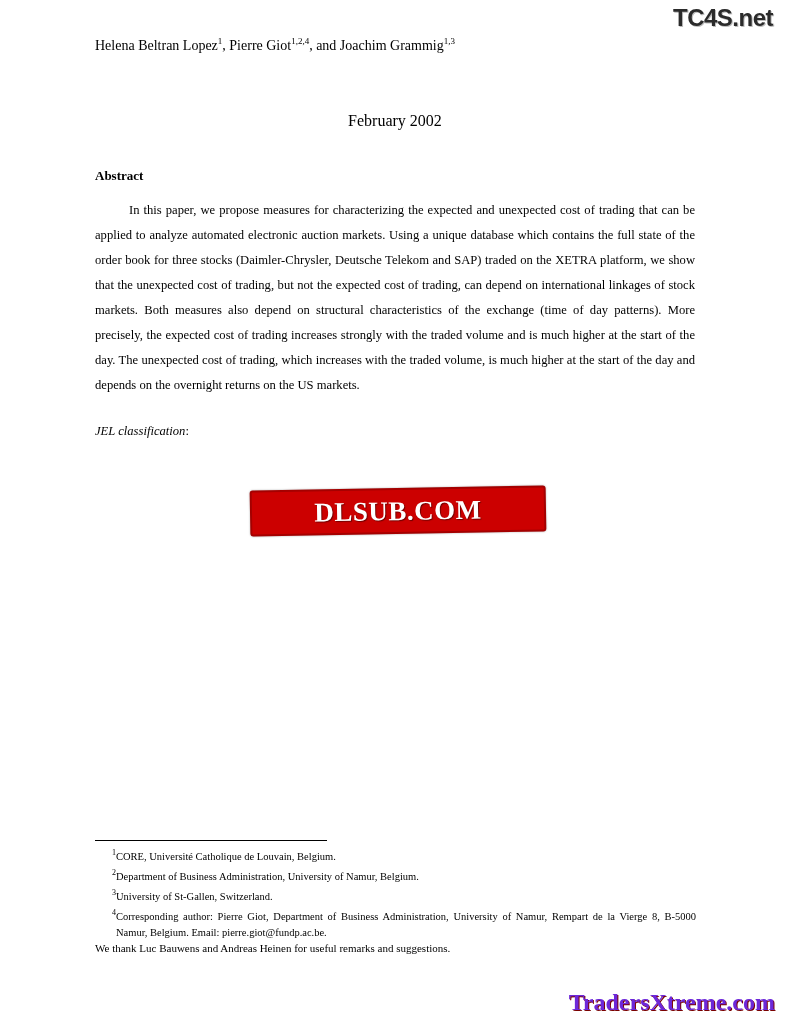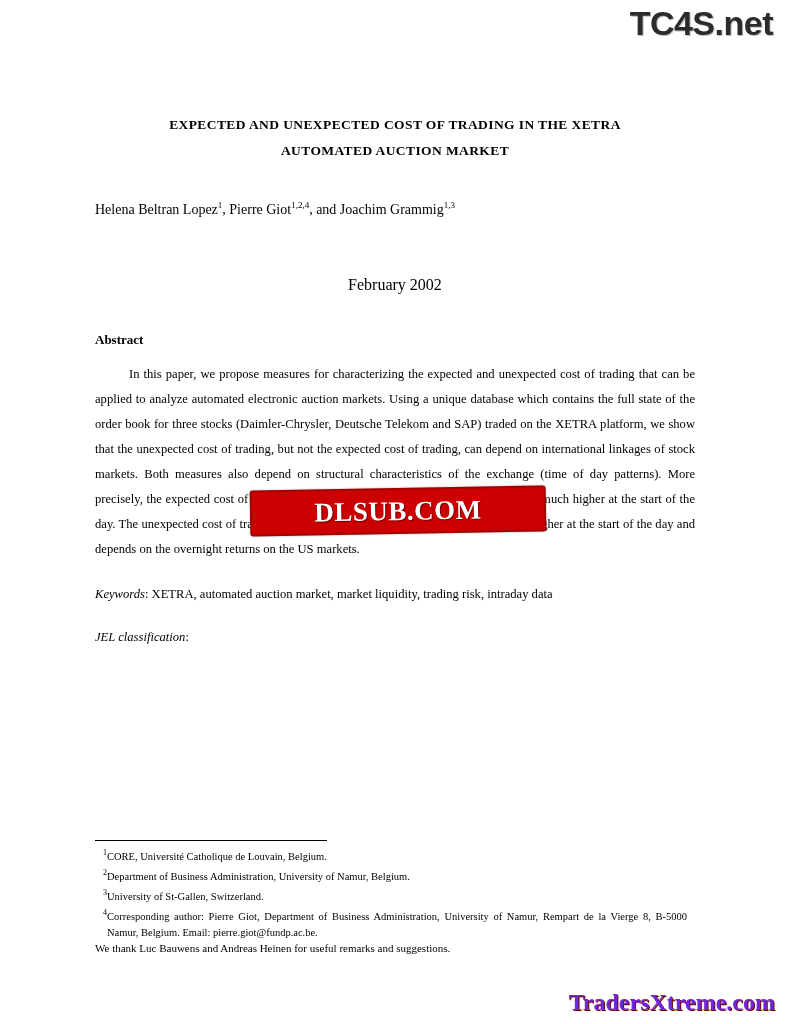--- a/index.html
+++ b/index.html
@@ -22,21 +22,21 @@
     height: 1024px;
   }
 
   
   .wm-top {
     position: absolute;
     top: 4px;
     right: 18px;
     font-family: "Liberation Sans", sans-serif;
     font-weight: bold;
-    font-size: 34px;
+    font-size: 24px;
     color: #2b2b2b;
     letter-spacing: -0.5px;
     text-shadow: 1px 1px 0 #bdbdbd;
   }
 
   
   .wm-bottom {
     position: absolute;
     bottom: 8px;
     right: 16px;
@@ -134,21 +134,21 @@
   .footnote-rule {
     position: absolute;
     left: 95px;
     top: 840px;
     width: 232px;
     height: 0;
     border-top: 1px solid #000;
   }
   .footnotes {
     position: absolute;
-    left: 95px;
+    left: 104px;
     top: 845px;
     width: 592px;
     font-size: 10.5px;
     line-height: 16.5px;
     text-align: justify;
   }
   .footnotes .fn {
     padding-left: 12px;
     text-indent: -4px;
   }
@@ -164,36 +164,29 @@
 </style>
 </head>
 <body>
 
 <div class="page">
 
   <div class="wm-top">TC4S.net</div>
 
   <div class="content">
 
-    <div class="title">
-      <div>EXPECTED AND UNEXPECTED COST OF TRADING IN THE XETRA</div>
-      <div>AUTOMATED AUCTION MARKET</div>
-    </div>
 
     <div class="authors">Helena Beltran Lopez<sup>1</sup>, Pierre Giot<sup>1,2,4</sup>, and Joachim Grammig<sup>1,3</sup></div>
 
     <div class="date">February 2002</div>
 
     <div class="abstract-head">Abstract</div>
 
     <div class="abstract-body">In this paper, we propose measures for characterizing the expected and unexpected cost of trading that can be applied to analyze automated electronic auction markets. Using a unique database which contains the full state of the order book for three stocks (Daimler-Chrysler, Deutsche Telekom and SAP) traded on the XETRA platform, we show that the unexpected cost of trading, but not the expected cost of trading, can depend on international linkages of stock markets. Both measures also depend on structural characteristics of the exchange (time of day patterns). More precisely, the expected cost of trading increases strongly with the traded volume and is much higher at the start of the day. The unexpected cost of trading, which increases with the traded volume, is much higher at the start of the day and depends on the overnight returns on the US markets.</div>
 
-    <div class="keywords">
-      <span class="kw-label">Keywords</span><span>: XETRA, automated auction market, market liquidity, trading risk, intraday data</span>
-    </div>
 
     <div class="jel">
       <span class="jel-label">JEL classification</span><span>:</span>
     </div>
 
   </div>
 
   <div class="wm-center">
     <span>DLSUB.COM</span>
   </div>

